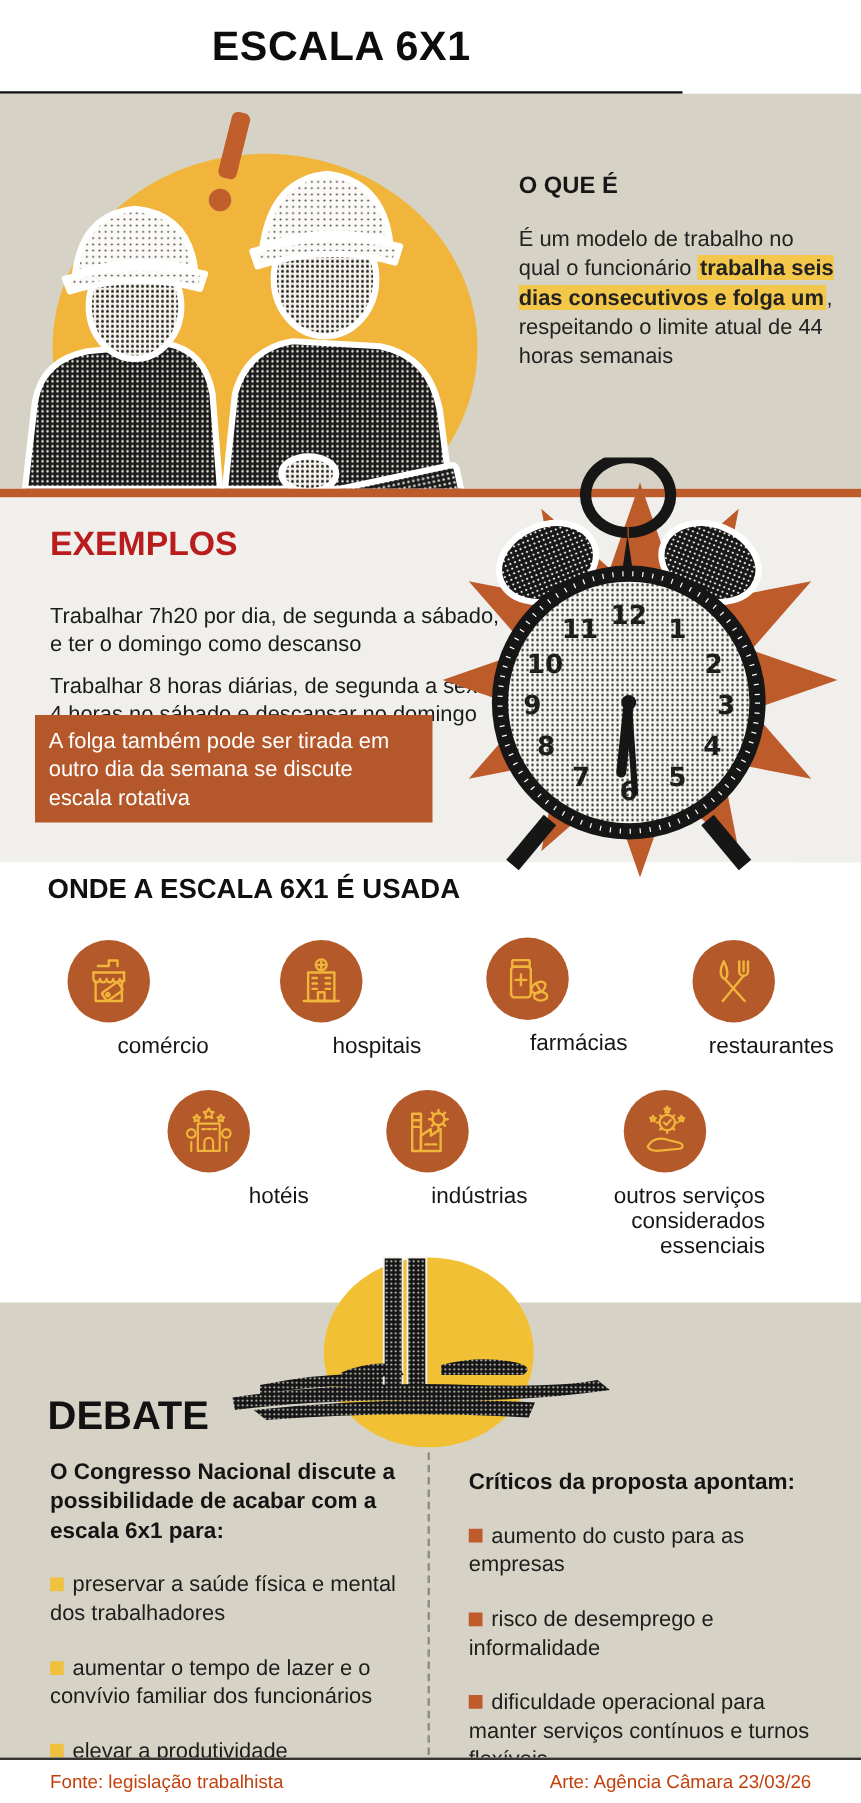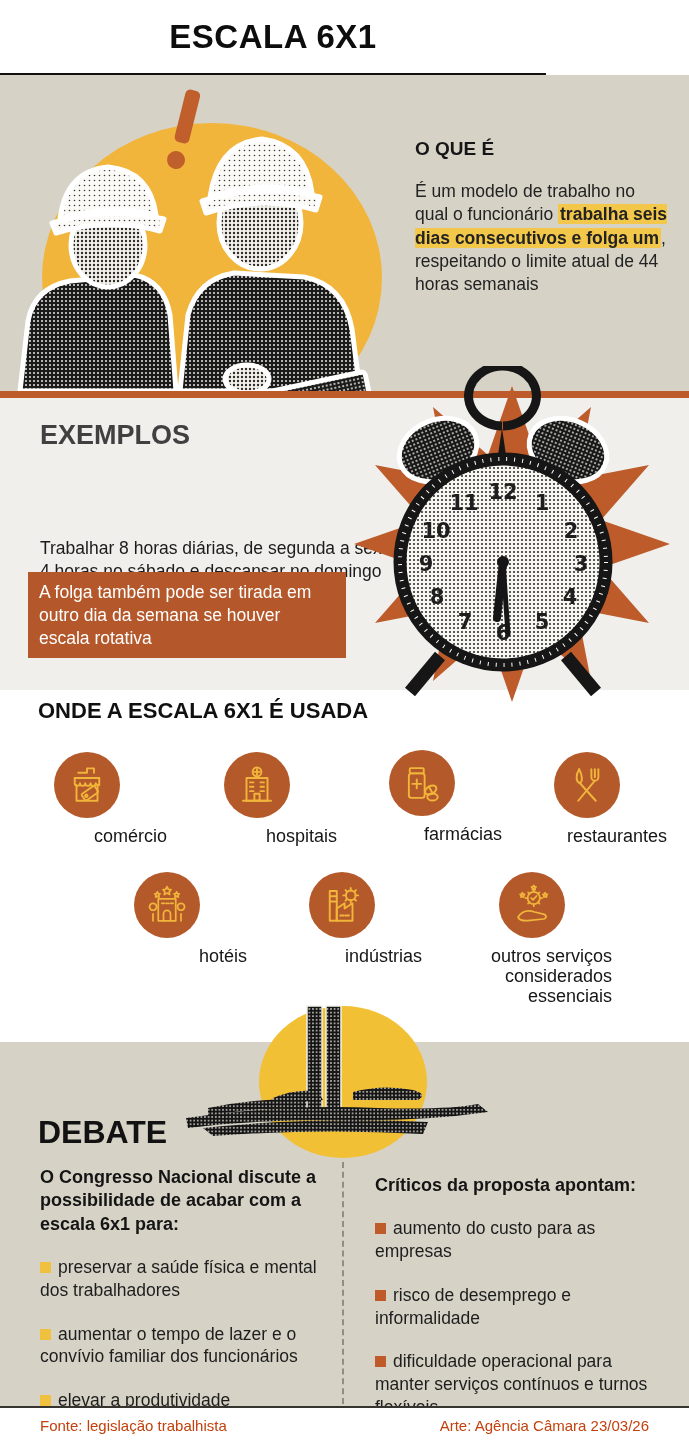--- a/index.html
+++ b/index.html
@@ -12,21 +12,21 @@
   
   .sec-what{position:absolute;top:75px;left:0;width:689px;height:316px;background:#d6d3c6;overflow:hidden;}
   .workers-art{position:absolute;left:12px;top:8px;}
   .what-col{position:absolute;left:415px;top:63px;width:255px;}
   .what-col h2{margin:0 0 20px 0;font-size:19px;font-weight:bold;color:#161616;}
   .what-col p{margin:0;font-size:17.5px;line-height:1.33;color:#222;}
   .hl{background:#f3c74a;font-weight:bold;padding:0 2px;}
   .orange-bar{position:absolute;top:391px;left:0;width:689px;height:7px;background:#bd5b2a;}
   
   .sec-examples{position:absolute;top:398px;left:0;width:689px;height:292px;background:#f0efec;}
-  .sec-examples h2{position:absolute;left:40px;top:22px;margin:0;font-size:27px;font-weight:bold;color:#404040;}
+  .sec-examples h2{position:absolute;left:40px;top:22px;margin:0;font-size:27px;font-weight:bold;color:#b91c1c;}
   .ex-p1{position:absolute;left:40px;top:65px;width:360px;font-size:17.5px;line-height:1.32;color:#1b1b1b;}
   .ex-p2{position:absolute;left:40px;top:121px;width:365px;font-size:17.5px;line-height:1.32;color:#1b1b1b;}
   .ex-callout{position:absolute;left:28px;top:174px;width:296px;background:#b4582b;color:#fff;
               font-size:17.5px;line-height:1.3;padding:9px 11px;}
   .clock-art{position:absolute;left:352px;top:-32px;z-index:3;}
   
   .sec-usage{position:absolute;top:690px;left:0;width:637px;height:352px;background:#fff;}
   .sec-usage h2{position:absolute;left:38px;top:8px;margin:0;font-size:22px;font-weight:bold;color:#101010;}
   .usage-item{position:absolute;width:160px;text-align:right;}
   .usage-circle{width:66px;height:66px;border-radius:50%;background:#b4592a;margin:0 auto 8px auto;
@@ -148,22 +148,23 @@
           <text x="74" y="205">9</text>
             <text x="84" y="172">10</text>
             <text x="112" y="144">11</text>
         </g>
         <line x1="151" y1="196" x2="145" y2="252" stroke="#161616" stroke-width="8" stroke-linecap="round"></line>
         <line x1="151" y1="196" x2="156" y2="268" stroke="#161616" stroke-width="5" stroke-linecap="round"></line>
         <circle cx="151" cy="196" r="6" fill="#161616"></circle>
       </g>
     </svg>
     <h2>EXEMPLOS</h2>
+    <p class="ex-p1">Trabalhar 7h20 por dia, de segunda a sábado, e ter o domingo como descanso</p>
     <p class="ex-p2">Trabalhar 8 horas diárias, de segunda a sexta, 4 horas no sábado e descansar no domingo</p>
-    <div class="ex-callout">A folga também pode ser tirada em outro dia da semana se houver escala rotativa</div>
+    <div class="ex-callout">A folga também pode ser tirada em outro dia da semana se discute escala rotativa</div>
   </div>
 
   <div class="sec-usage">
     <h2>ONDE A ESCALA 6X1 É USADA</h2>
 
     <div class="usage-item" style="left:7px;top:62px;">
       <div class="usage-circle">
           <svg width="42" height="42" viewBox="0 0 48 48" fill="none" stroke="#f0b53a" stroke-width="2.2" stroke-linecap="round" stroke-linejoin="round">
         <path d="M14,10 h10 v-5 h8 v5 M10,16 h28"></path>
         <path d="M10,16 v6 a3,3 0 0 0 6,0 a3,3 0 0 0 6,0 a3,3 0 0 0 6,0 a3,3 0 0 0 6,0 a3,3 0 0 0 4,2 v-8"></path>

